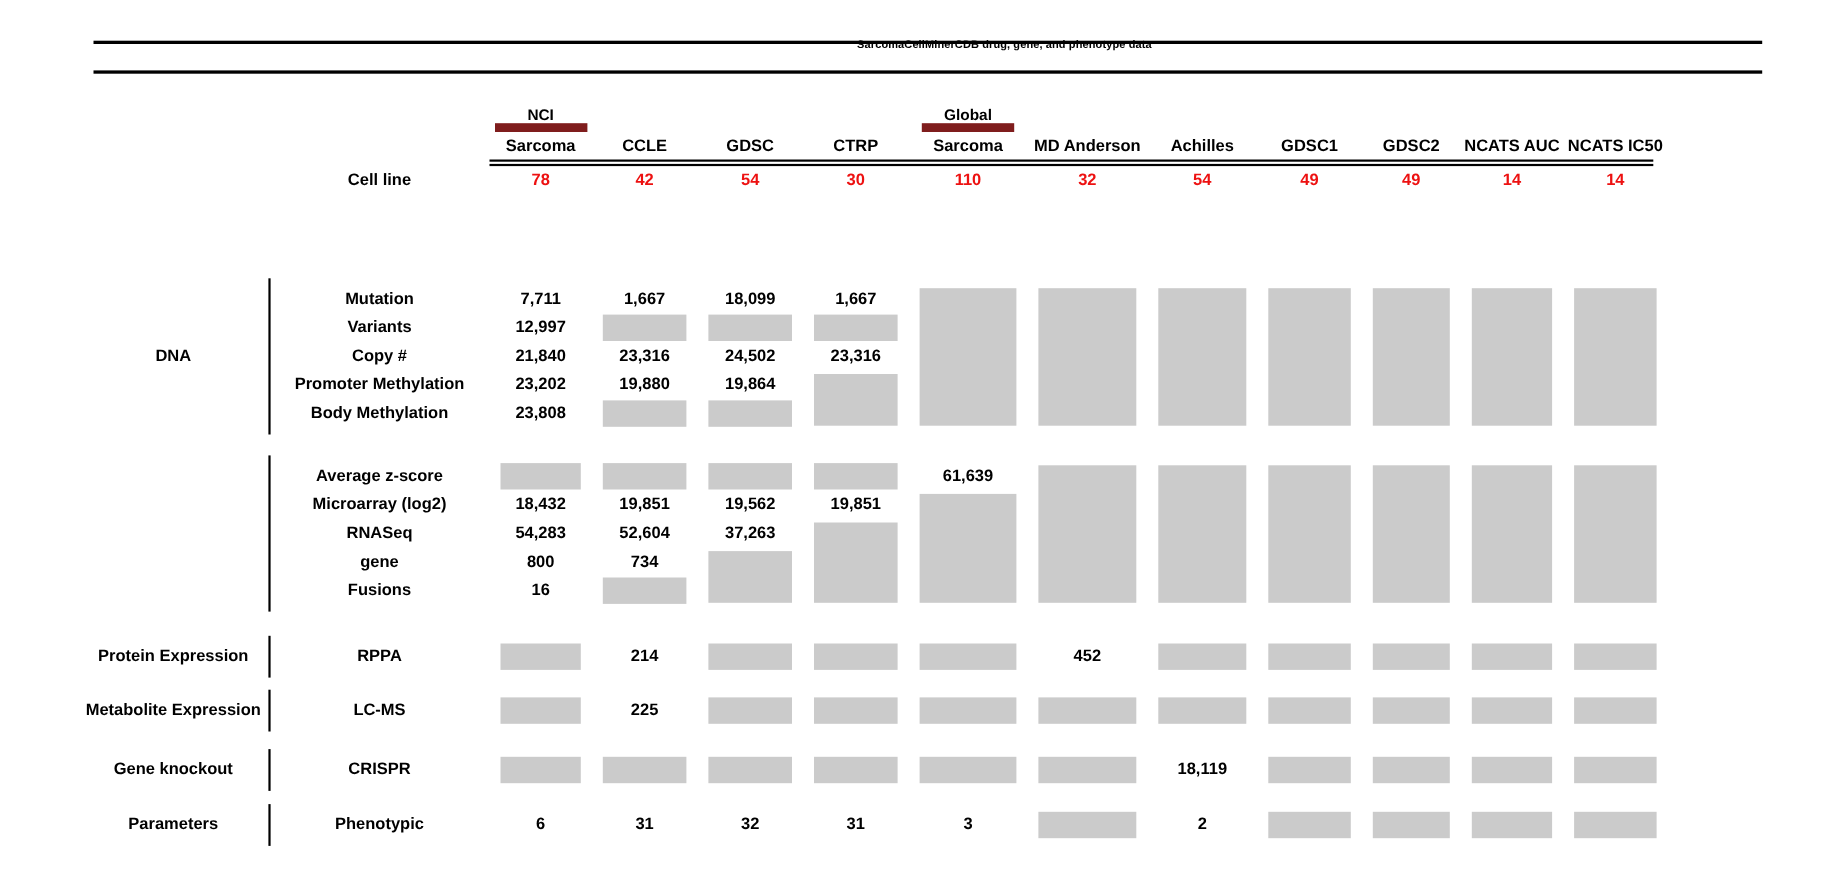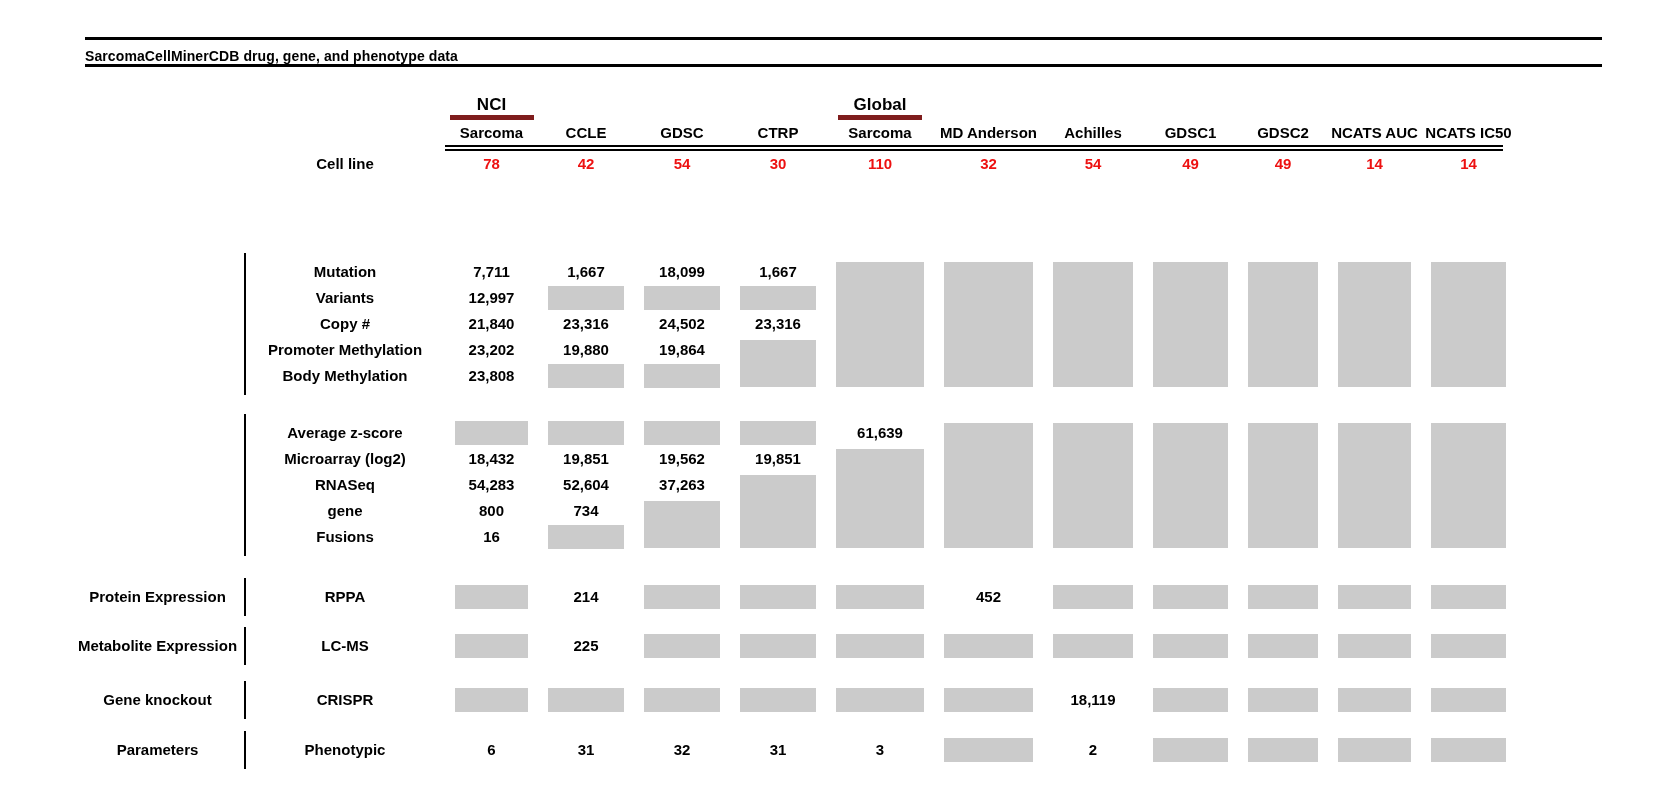--- a/index.html
+++ b/index.html
@@ -11,42 +11,42 @@
     color: #000;
     position: relative;
     overflow: hidden;
   }
   #stage { position: absolute; inset: 0; }
 
   .rule { position: absolute; left: 85px; width: 1517px; height: 3px; background: #000; }
   #rule-top    { top: 37px; }
   #rule-bottom { top: 64px; }
   #title-text  {
-    position: absolute; left: 85px; top: 48px; width: 962px;
-    text-align: left; font-size: 14px; letter-spacing: 0.1px;
+    position: absolute; left: 85px; top: 36px; width: 962px;
+    text-align: right; font-size: 10px; letter-spacing: 0.1px;
   }
 
   .grid {
     position: absolute; left: 70px;
     display: grid;
     grid-template-columns: 175px 200px 93px 96px 96px 96px 108px 109px 100px 95px 90px 93px 95px;
   }
   #header-grid   { top: 94px;  grid-template-rows: 26px 26px; }
   #cellline-grid { top: 151px; grid-template-rows: 26px; }
 
   .cell {
     display: flex; align-items: center; justify-content: center;
     font-size: 15px; white-space: nowrap; line-height: 26px;
   }
   .top-label {
     align-self: end; justify-self: center;
     width: 84px; height: 26px;
     display: flex; align-items: flex-end; justify-content: center;
-    border-bottom: 5px solid #7f1d1d;
-    font-size: 17px; white-space: nowrap;
+    border-bottom: 8px solid #7f1d1d;
+    font-size: 14px; white-space: nowrap;
   }
   .col-label { align-self: end; }
 
   #header-double-line {
     position: absolute; left: 445px; top: 145px; width: 1058px; height: 6px;
     border-top: 2px solid #000; border-bottom: 2px solid #000;
   }
 
   .red  { color: var(--red); }
   .blue { color: var(--blue); }
@@ -100,20 +100,21 @@
       <div class="cell red" style="grid-column: 7;">110</div>
       <div class="cell red" style="grid-column: 8;">32</div>
       <div class="cell red" style="grid-column: 9;">54</div>
       <div class="cell red" style="grid-column: 10;">49</div>
       <div class="cell red" style="grid-column: 11;">49</div>
       <div class="cell red" style="grid-column: 12;">14</div>
       <div class="cell red" style="grid-column: 13;">14</div>
     </div>
 
     <div class="grid" style="top: 259px; grid-template-rows: repeat(5, 26px);">
+      <div class="cell cat-label" style="grid-area: 1 / 1 / span 5;">DNA</div>
       <div class="vline"></div>
       <div class="cell sub-label" style="grid-area: 1 / 2;">Mutation</div>
       <div class="cell" style="grid-area: 1 / 3;">7,711</div>
       <div class="cell" style="grid-area: 1 / 4;">1,667</div>
       <div class="cell" style="grid-area: 1 / 5;">18,099</div>
       <div class="cell" style="grid-area: 1 / 6;">1,667</div>
       <div class="cell" style="grid-area: 1 / 7 / span 5;">
         <div class="gbox span"></div>
       </div>
       <div class="cell" style="grid-area: 1 / 8 / span 5;">

